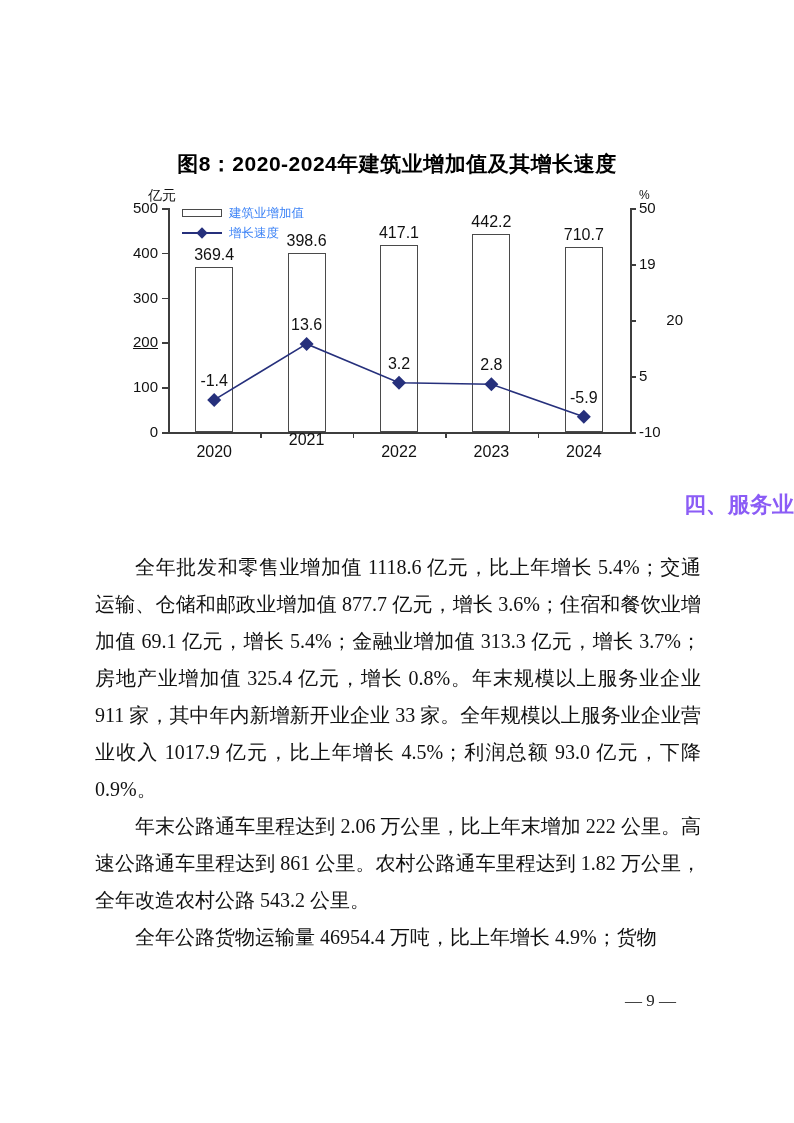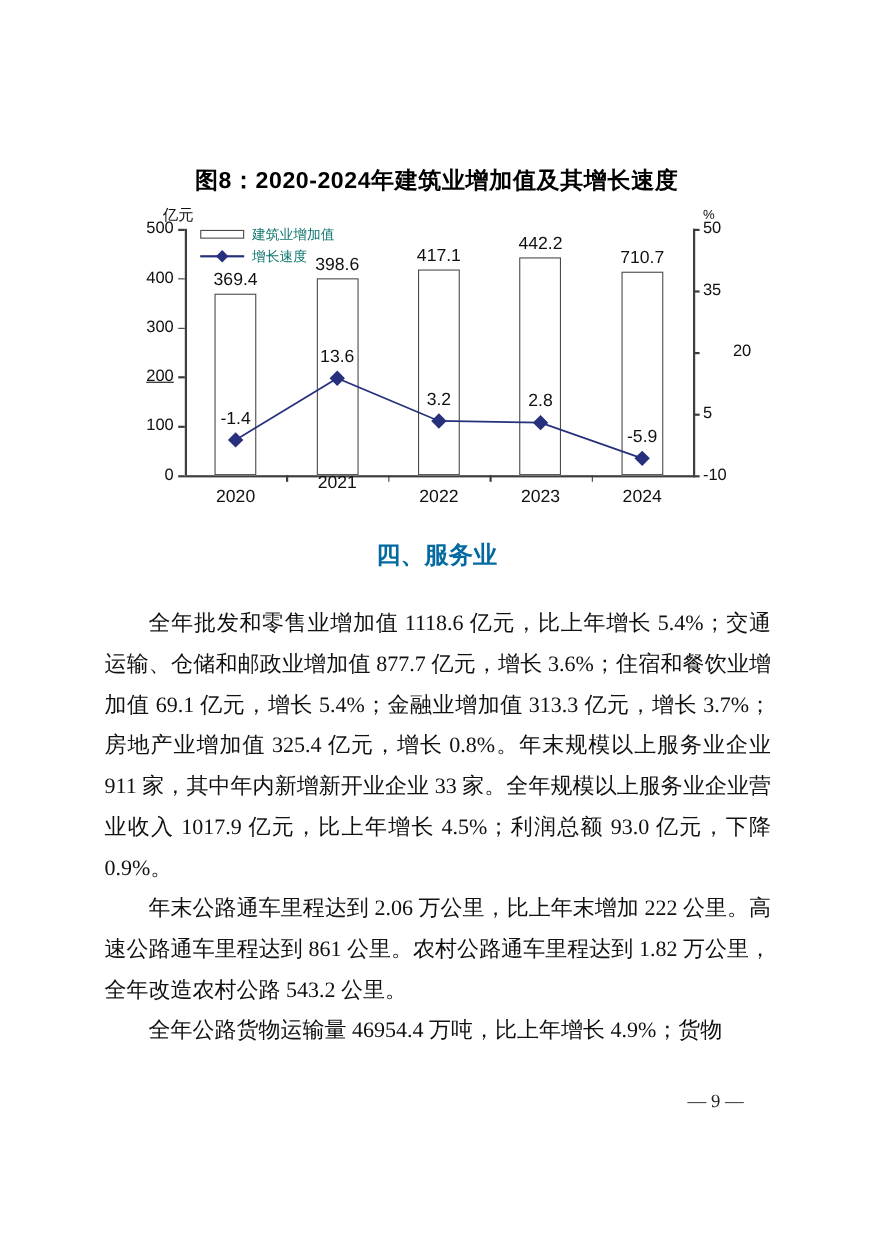--- a/index.html
+++ b/index.html
@@ -32,26 +32,26 @@
     position:absolute;font-size:14px;color:#111;
     font-family:"Liberation Serif","DejaVu Serif",serif;
   }
   .axis-unit-right{font-family:"Liberation Sans","DejaVu Sans",sans-serif;font-size:12px;}
   .legend{position:absolute;left:52px;top:18px;}
   .legend-row{display:flex;align-items:center;height:20px;}
   .legend-swatch-bar{display:inline-block;width:40px;height:8px;background:#fff;border:1.2px solid #4a4a4a;box-sizing:border-box;}
   .legend-line-wrap{position:relative;display:inline-block;width:40px;height:12px;}
   .legend-line{position:absolute;left:0;top:5px;width:40px;height:2px;}
   .legend-diamond{position:absolute;left:16px;top:2px;width:8px;height:8px;transform:rotate(45deg);}
-  .legend-label{margin-left:7px;font-size:12.5px;color:#0f766e;}
+  .legend-label{margin-left:7px;font-size:12.5px;color:#3b82f6;}
   
   .section-heading{
-    position:absolute;top:490px;left:0;width:100%;text-align:center;
+    position:absolute;top:490px;left:0;width:100%;text-align:right;
     font-family:"Liberation Sans","DejaVu Sans",sans-serif;font-weight:bold;
-    font-size:22px;color:#0369a1;
+    font-size:22px;color:#8b5cf6;
   }
   .body-text{position:absolute;left:95px;top:549px;width:606px;}
   .body-text p{
     margin:0;font-size:20px;line-height:37px;text-align:justify;
     text-indent:2em;color:#111;
   }
   .page-footer{
     position:absolute;top:991px;left:0;width:100%;text-align:right;
     padding-right:118px;box-sizing:border-box;font-size:17px;color:#222;
   }
@@ -95,21 +95,21 @@
       <div class="ticklab" style="left: -4px; top: 58.8px; width: 32px; text-align: right;">400</div>
       <div class="ax" style="left: 32px; top: 23px; width: 6px; height: 1.5px; background: rgb(61, 61, 61);"></div>
       <div class="ticklab" style="left: -4px; top: 14px; width: 32px; text-align: right;">500</div>
       <div class="ax" style="left: 500px; top: 247px; width: 6px; height: 1.5px; background: rgb(61, 61, 61);"></div>
       <div class="ticklab" style="left: 509px; top: 238px; width: 44px; text-align: left;">-10</div>
       <div class="ax" style="left: 500px; top: 191px; width: 6px; height: 1.5px; background: rgb(61, 61, 61);"></div>
       <div class="ticklab" style="left: 509px; top: 182px; width: 44px; text-align: left;">5</div>
       <div class="ax" style="left: 500px; top: 135px; width: 6px; height: 1.5px; background: rgb(61, 61, 61);"></div>
       <div class="ticklab" style="left: 509px; top: 126px; width: 44px; text-align: right;">20</div>
       <div class="ax" style="left: 500px; top: 79px; width: 6px; height: 1.5px; background: rgb(61, 61, 61);"></div>
-      <div class="ticklab" style="left: 509px; top: 70px; width: 44px; text-align: left;">35</div>
+      <div class="ticklab" style="left: 509px; top: 70px; width: 44px; text-align: left;">19</div>
       <div class="ax" style="left: 500px; top: 23px; width: 6px; height: 1.5px; background: rgb(61, 61, 61);"></div>
       <div class="ticklab" style="left: 509px; top: 14px; width: 44px; text-align: left;">50</div>
       <div class="ax" style="left: 130.4px; top: 247px; width: 1.5px; height: 6px; background: rgb(61, 61, 61);"></div>
       <div class="ax" style="left: 222.8px; top: 247px; width: 1.5px; height: 6px; background: rgb(61, 61, 61);"></div>
       <div class="ax" style="left: 315.2px; top: 247px; width: 1.5px; height: 6px; background: rgb(61, 61, 61);"></div>
       <div class="ax" style="left: 407.6px; top: 247px; width: 1.5px; height: 6px; background: rgb(61, 61, 61);"></div>
       <div class="xlab" style="left: 44.2px; top: 258px; width: 80px;">2020</div>
       <div class="xlab" style="left: 136.6px; top: 246px; width: 80px;">2021</div>
       <div class="xlab" style="left: 229px; top: 258px; width: 80px;">2022</div>
       <div class="xlab" style="left: 321.4px; top: 258px; width: 80px;">2023</div>

